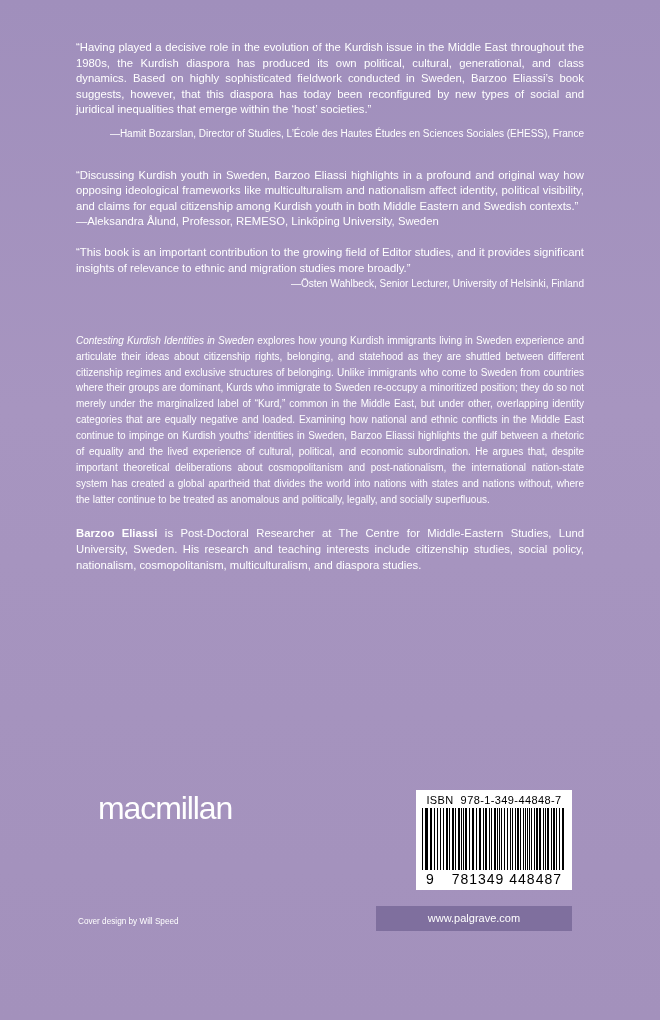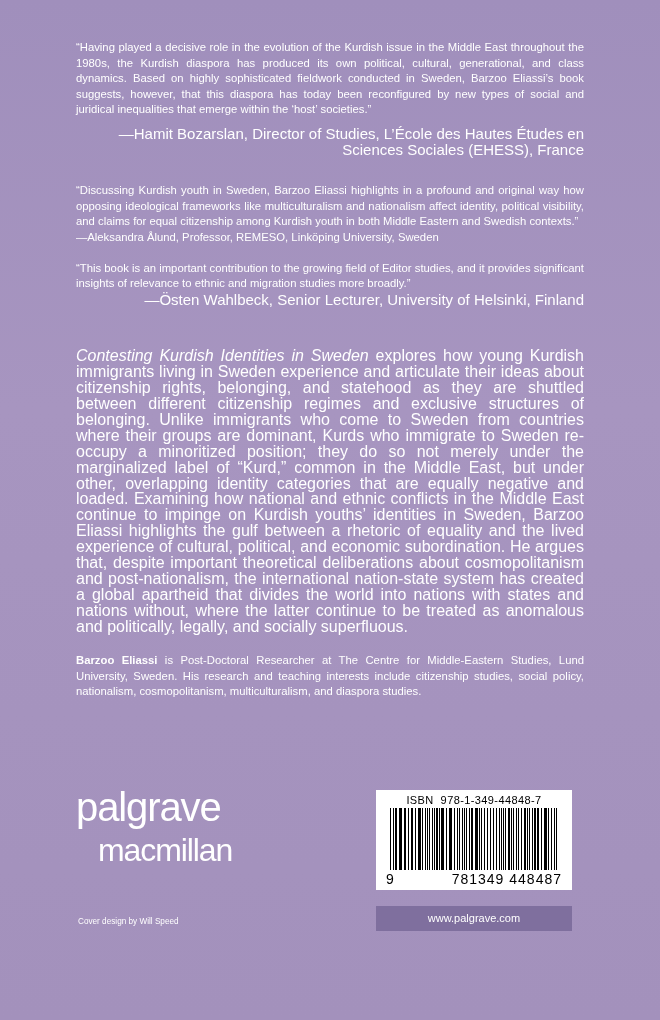--- a/index.html
+++ b/index.html
@@ -22,34 +22,34 @@
     box-sizing: border-box;
     padding: 40px 76px 0 76px;
   }
   .blurb {
     font-size: 11.3px;
     line-height: 15.6px;
     text-align: justify;
     text-justify: inter-word;
   }
   .attrib {
-    font-size: 15px;
+    font-size: 10px;
     line-height: 15.6px;
     text-align: right;
   }
   .gap-lg { height: 26px; }
   .gap-md { height: 15px; }
   .gap-sm { height: 8px; }
   .attrib-left {
     font-size: 11.3px;
     line-height: 15.6px;
     text-align: left;
   }
   .summary {
-    font-size: 16px;
+    font-size: 10px;
     line-height: 15.9px;
     text-align: justify;
   }
   .summary .ital { font-style: italic; }
   .bio {
     font-size: 11.3px;
     line-height: 15.9px;
     text-align: justify;
     margin-top: 18px;
   }
@@ -91,21 +91,21 @@
     top: 131px;
     font-size: 8.2px;
     color: #ffffff;
   }
 
   
   .isbn-block {
     position: absolute;
     right: 12px;
     top: 4px;
-    width: 196px;
+    width: 156px;
     background: #ffffff;
     padding: 4px 6px 3px 6px;
     box-sizing: border-box;
   }
   .isbn-text {
     text-align: center;
     font-family: "Liberation Sans", sans-serif;
     font-size: 11px;
     color: #000000;
     letter-spacing: 0.4px;
@@ -173,21 +173,20 @@
     <span class="ital">Contesting Kurdish Identities in Sweden</span><span> explores how young Kurdish immigrants living in Sweden experience and articulate their ideas about citizenship rights, belonging, and statehood as they are shuttled between different citizenship regimes and exclusive structures of belonging. Unlike immigrants who come to Sweden from countries where their groups are dominant, Kurds who immigrate to Sweden re-occupy a minoritized position; they do so not merely under the marginalized label of “Kurd,” common in the Middle East, but under other, overlapping identity categories that are equally negative and loaded. Examining how national and ethnic conflicts in the Middle East continue to impinge on Kurdish youths’ identities in Sweden, Barzoo Eliassi highlights the gulf between a rhetoric of equality and the lived experience of cultural, political, and economic subordination. He argues that, despite important theoretical deliberations about cosmopolitanism and post-nationalism, the international nation-state system has created a global apartheid that divides the world into nations with states and nations without, where the latter continue to be treated as anomalous and politically, legally, and socially superfluous.</span>
   </div>
 
   <div class="bio">
     <b>Barzoo Eliassi</b><span> is Post-Doctoral Researcher at The Centre for Middle-Eastern Studies, Lund University, Sweden. His research and teaching interests include citizenship studies, social policy, nationalism, cosmopolitanism, multiculturalism, and diaspora studies.</span>
   </div>
 
   <div class="bottom">
 
     <div class="logo">
-      <div class="logo-1">palgrave</div>
       <div class="logo-2">macmillan</div>
     </div>
 
     <div class="credit">Cover design by Will Speed</div>
 
     <div class="isbn-block">
       <div class="isbn-text">
         <span>ISBN</span>&nbsp;&nbsp;<span>978-1-349-44848-7</span>
       </div>
       <div class="barcode" id="barcode">

